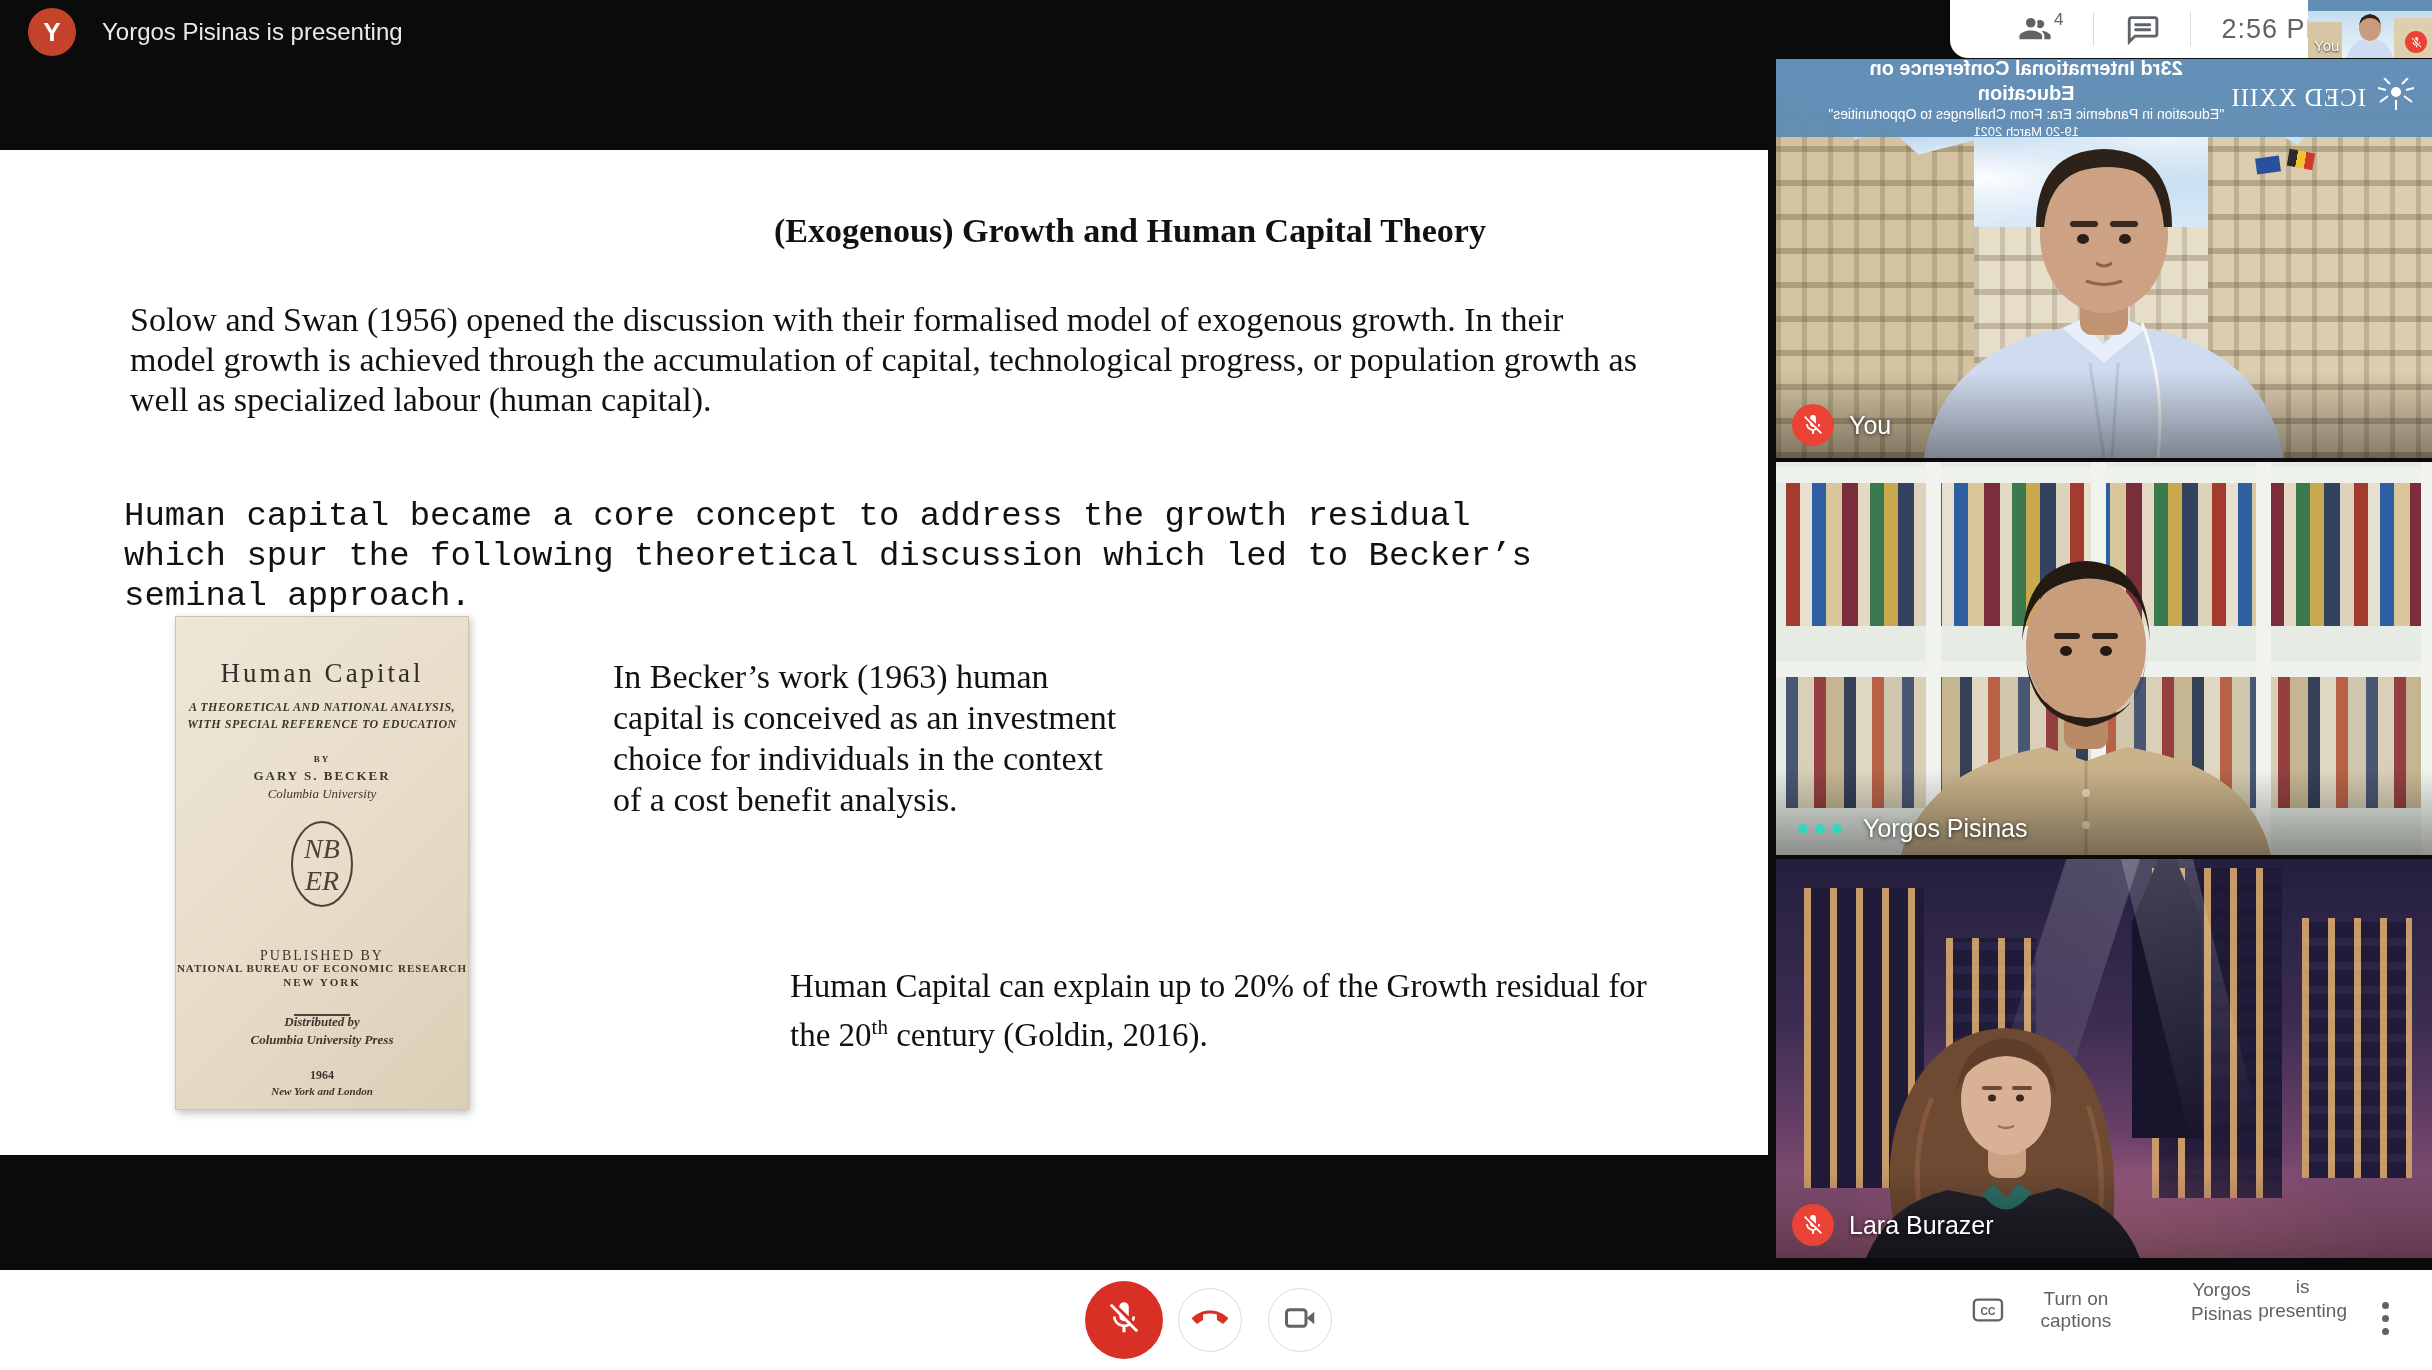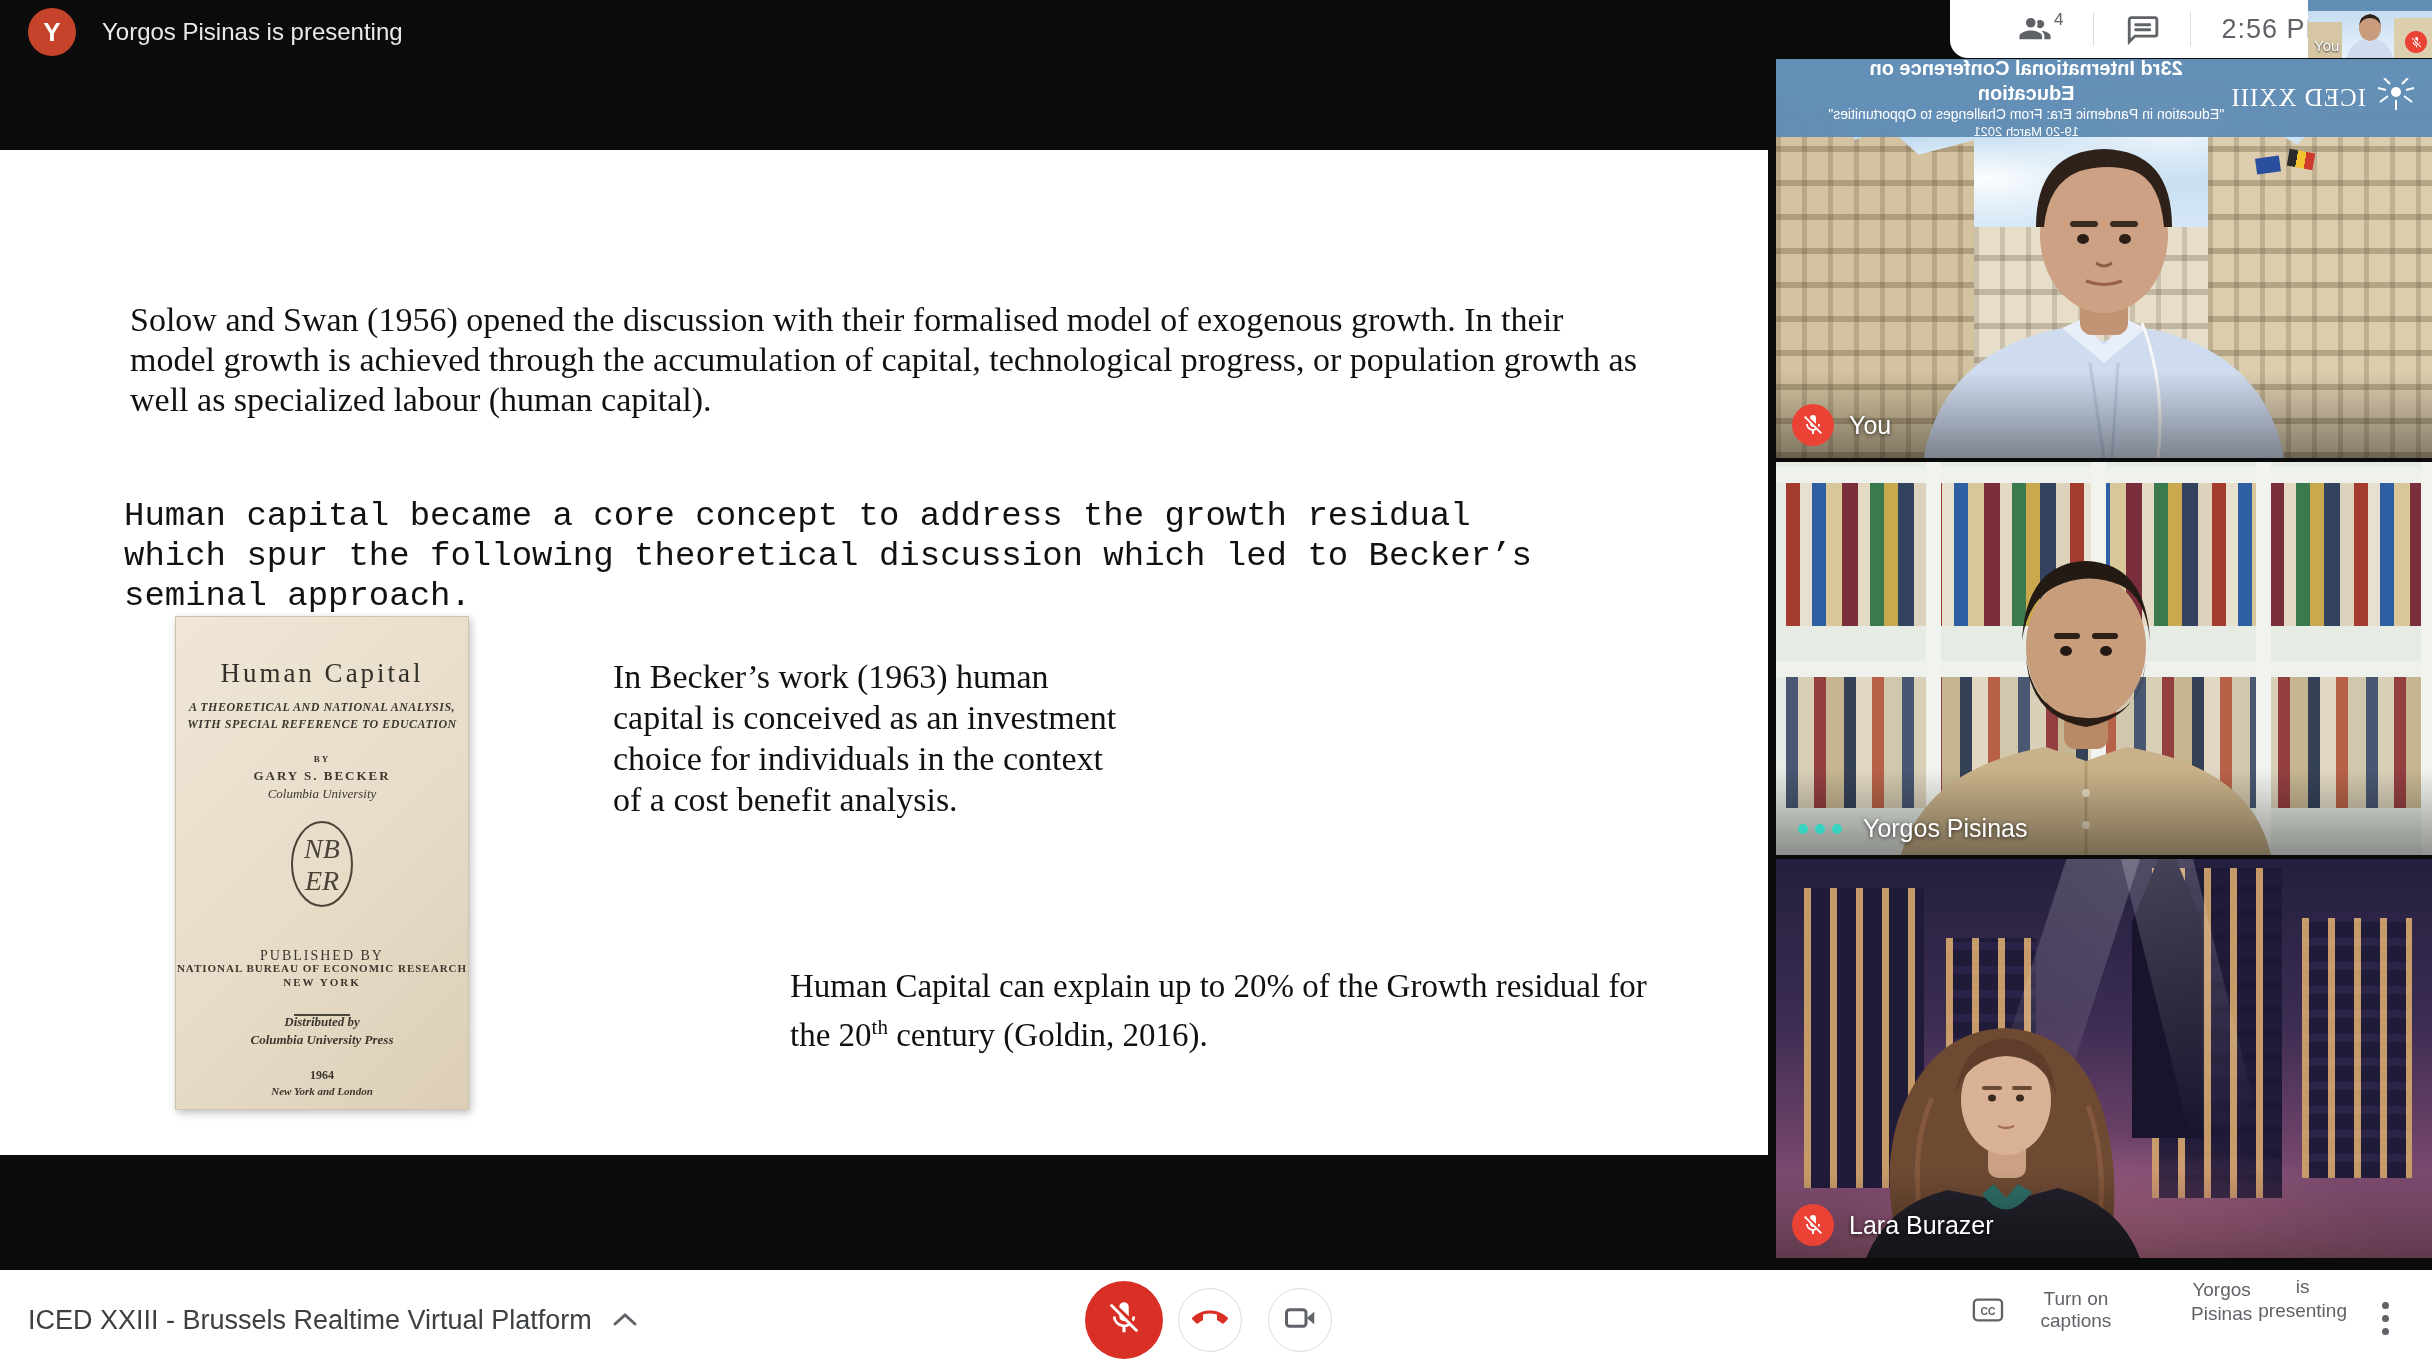--- a/index.html
+++ b/index.html
@@ -197,20 +197,21 @@
   </svg>
   <span class="mini-label">You</span>
   <div class="mini-mic">
     <svg width="13" height="13" viewBox="0 0 24 24" fill="#fff">
         <path d="M19 11h-1.7a5.3 5.3 0 0 1-.43 2.05l1.23 1.23A6.9 6.9 0 0 0 19 11zm-4-.17V5a3 3 0 0 0-6 0v.18zM4.27 3 3 4.27l6.01 6.01V11a3 3 0 0 0 3.64 2.92l1.66 1.66A5.3 5.3 0 0 1 6.7 11H5a7 7 0 0 0 6 6.72V21h2v-3.28c.91-.13 1.77-.45 2.54-.9L19.73 21 21 19.73z"></path>
       </svg>
   </div>
 </div>
 
 <div class="slide">
+  <div class="slide-title">(Exogenous) Growth and Human Capital Theory</div>
   <div class="slide-p1">Solow and Swan (1956) opened the discussion with their formalised model of exogenous growth. In their model growth is achieved through the accumulation of capital, technological progress, or population growth as well as specialized labour (human capital).</div>
   <div class="slide-p2">Human capital became a core concept to address the growth residual which spur the following theoretical discussion which led to Becker’s seminal approach.</div>
 
   <div class="book">
     <div class="bk-title">Human Capital</div>
     <div class="bk-sub1">A THEORETICAL AND NATIONAL ANALYSIS,</div>
     <div class="bk-sub2">WITH SPECIAL REFERENCE TO EDUCATION</div>
     <div class="bk-by">BY</div>
     <div class="bk-author">GARY S. BECKER</div>
     <div class="bk-affil">Columbia University</div>
@@ -345,26 +346,20 @@
         <svg width="24" height="24" viewBox="0 0 24 24" fill="#fff">
             <path d="M19 11h-1.7a5.3 5.3 0 0 1-.43 2.05l1.23 1.23A6.9 6.9 0 0 0 19 11zm-4-.17V5a3 3 0 0 0-6 0v.18zM4.27 3 3 4.27l6.01 6.01V11a3 3 0 0 0 3.64 2.92l1.66 1.66A5.3 5.3 0 0 1 6.7 11H5a7 7 0 0 0 6 6.72V21h2v-3.28c.91-.13 1.77-.45 2.54-.9L19.73 21 21 19.73z"></path>
           </svg>
       </div>
       <span class="tile-name">Lara Burazer</span>
     </div>
   </div>
 </div>
 
 <div class="bottom-bar">
-  <div class="meeting-name">
-    <span>ICED XXIII - Brussels Realtime Virtual Platform</span>
-    <svg width="26" height="18" viewBox="0 0 26 18" fill="none" stroke="#5f6368" stroke-width="3" stroke-linecap="round">
-        <path d="M3 13 L13 4 L23 13"></path>
-      </svg>
-  </div>
 
   <div class="ctl-btn btn-mic">
     <span>
       <svg width="38" height="38" viewBox="0 0 24 24" fill="#fff">
           <path d="M19 11h-1.7a5.3 5.3 0 0 1-.43 2.05l1.23 1.23A6.9 6.9 0 0 0 19 11zm-4-.17V5a3 3 0 0 0-6 0v.18zM4.27 3 3 4.27l6.01 6.01V11a3 3 0 0 0 3.64 2.92l1.66 1.66A5.3 5.3 0 0 1 6.7 11H5a7 7 0 0 0 6 6.72V21h2v-3.28c.91-.13 1.77-.45 2.54-.9L19.73 21 21 19.73z"></path>
         </svg>
     </span>
   </div>
   <div class="ctl-btn btn-end">
     <span>

